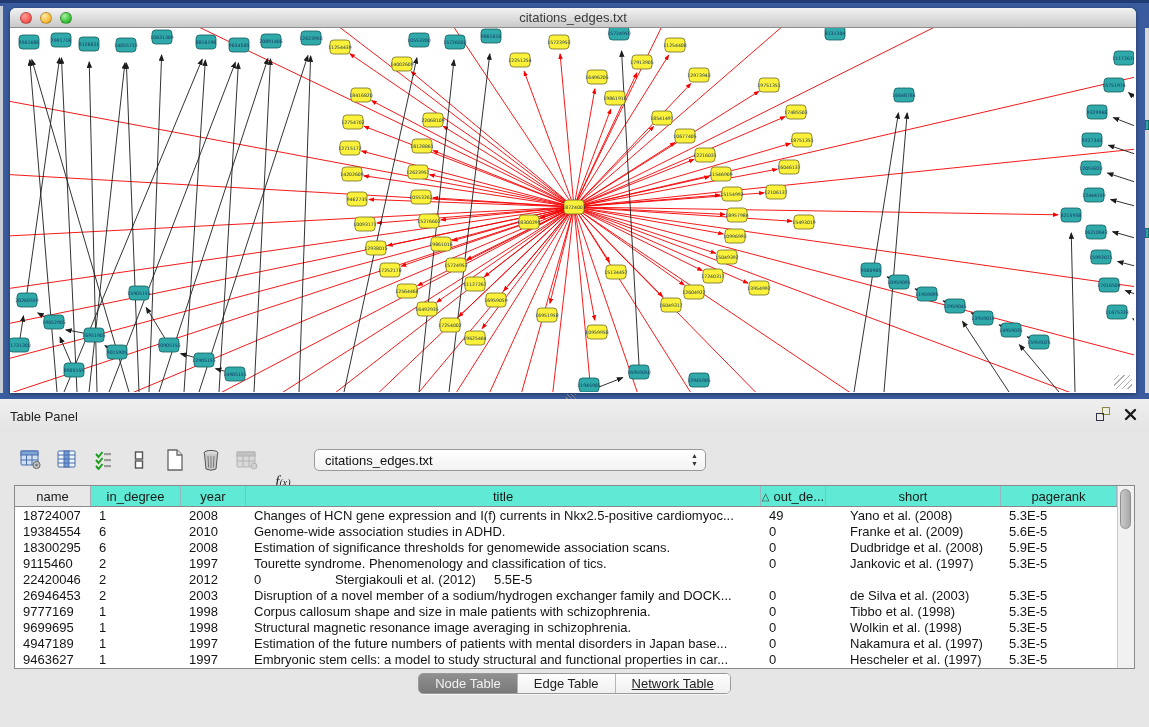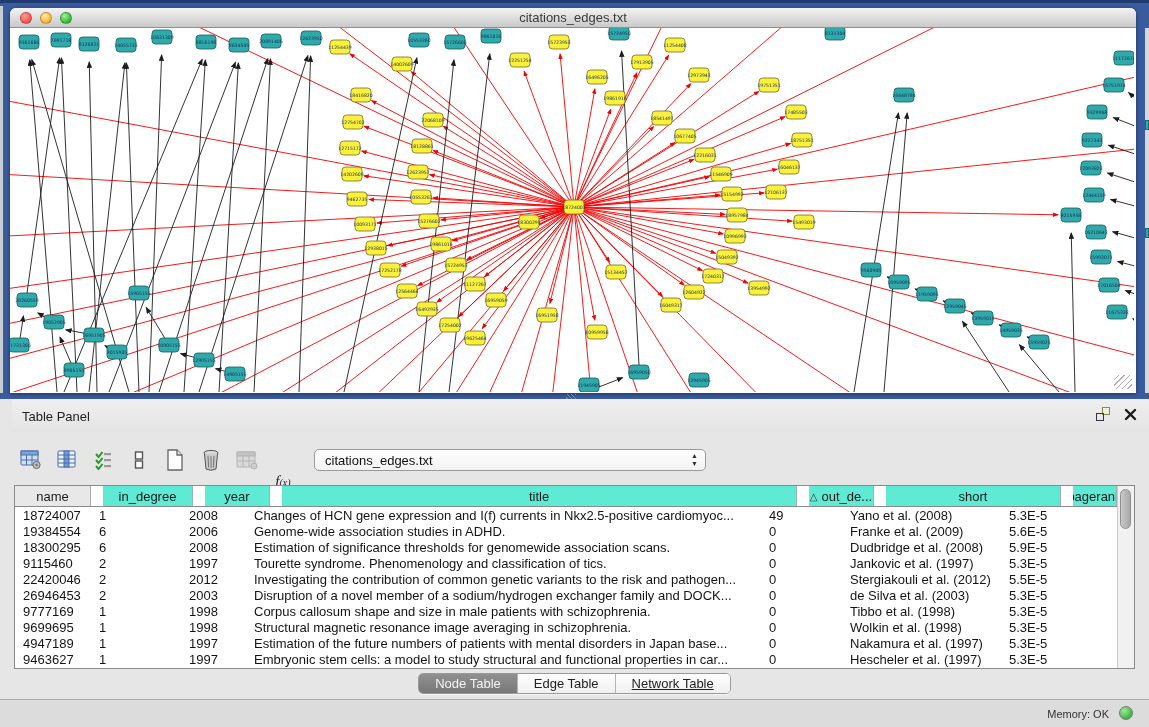--- a/index.html
+++ b/index.html
@@ -34,41 +34,41 @@
   .nlab { font-family:"DejaVu Sans",sans-serif; font-size:4.6px; fill:#16325c; }
   #resize-grip { position:absolute; right:4px; bottom:3px; width:18px; height:14px;
     background:repeating-linear-gradient(135deg, transparent 0 3px, #9a9a9a 3px 4px); opacity:.8; }
 
   
   #splitter-handle { position:absolute; left:566px; top:394px; width:10px; height:7px;
     background:repeating-linear-gradient(45deg, transparent 0 2px, #8a8a8a 2px 3px); }
 
   
   #table-panel { position:absolute; left:0; top:399px; width:1149px; height:328px; background:#e6e6e6; }
-  #panel-header { height:33px; background:linear-gradient(#efefef,#e4e4e4); position:relative;margin-left:12px; }
+  #panel-header { height:33px; background:linear-gradient(#efefef,#e4e4e4); position:relative; }
   #panel-header .ptitle { position:absolute; left:10px; top:10px; font-size:13px; color:#222; }
   #panel-header .hicons { position:absolute; right:12px; top:8px; display:flex; gap:14px; align-items:center; }
   .float-ic { position:relative; width:14px; height:14px; }
   .float-ic .sq1 { position:absolute; left:0; bottom:0; width:8px; height:8px; border:1.5px solid #334; }
   .float-ic .sq2 { position:absolute; right:0; top:0; width:8px; height:8px; border:1.5px solid #8a8a50; background:#efefdf; }
 
   #toolbar { position:absolute; left:0; top:40px; width:100%; height:42px; display:flex; align-items:center; }
   .tbtn { width:30px; height:30px; margin-left:6px; display:flex; align-items:center; justify-content:center; }
   .tbtn:first-child { margin-left:16px; }
   .fx { font-family:"Liberation Serif",serif; font-style:italic; font-size:15px; color:#222; white-space:nowrap;margin-top:43px; }
   .fx small { font-size:10px; }
   #table-select { margin-left:16px; width:392px; height:22px; background:linear-gradient(#ffffff,#f2f2f2);
     border:1px solid #9a9a9a; border-radius:5px; display:flex; align-items:center; position:relative;
     font-size:13px; color:#111; padding-left:10px; }
   #table-select .steppers { position:absolute; right:7px; top:2px; display:flex; flex-direction:column; line-height:8px; font-size:7px; color:#333; }
 
   #table-box { position:absolute; left:14px; top:86px; width:1121px; height:184px;
     background:#fff; border:1px solid #8a8a8a; display:flex; }
   #table-main { flex:1; overflow:hidden; }
-  #thead { display:flex; height:21px; border-bottom:1px solid #8a8a8a;gap:12px; }
+  #thead { display:flex; height:21px; border-bottom:1px solid #8a8a8a; }
   .hc { background:#5eead4; border-right:1px solid #9ab4bd; display:flex; align-items:center; justify-content:center;
         font-size:13px; color:#1a1a1a; overflow:hidden; white-space:nowrap; }
   .hc.gray { background:#e8e8e8; border-right:1px solid #aaa; }
   .hc .sortg { font-size:10px; margin-right:4px; color:#333; }
   .trow { display:flex; height:16px; align-items:center; }
   .tc { font-size:13px; color:#141414; white-space:nowrap; overflow:hidden; padding-left:8px; }
   .c0{width:76px}.c1{width:90px}.c2{width:65px}.c3{width:515px}.c4{width:65px}
   .c5{width:175px; padding-left:24px}.c6{flex:1}
   .hc.c5,.hc.c6{padding-left:0}
   #vscroll { width:17px; background:#f1f1f1; border-left:1px solid #c9c9c9; position:relative; }
@@ -770,21 +770,21 @@
             <div class="tc c1">1</div>
             <div class="tc c2">2008</div>
             <div class="tc c3">Changes of HCN gene expression and I(f) currents in Nkx2.5-positive cardiomyoc...</div>
             <div class="tc c4">49</div>
             <div class="tc c5">Yano et al. (2008)</div>
             <div class="tc c6">5.3E-5</div>
           </div>
           <div class="trow">
             <div class="tc c0">19384554</div>
             <div class="tc c1">6</div>
-            <div class="tc c2">2006</div>
+            <div class="tc c2">2010</div>
             <div class="tc c3">Genome-wide association studies in ADHD.</div>
             <div class="tc c4">0</div>
             <div class="tc c5">Franke et al. (2009)</div>
             <div class="tc c6">5.6E-5</div>
           </div>
           <div class="trow">
             <div class="tc c0">18300295</div>
             <div class="tc c1">6</div>
             <div class="tc c2">2008</div>
             <div class="tc c3">Estimation of significance thresholds for genomewide association scans.</div>
@@ -798,21 +798,20 @@
             <div class="tc c2">1997</div>
             <div class="tc c3">Tourette syndrome. Phenomenology and classification of tics.</div>
             <div class="tc c4">0</div>
             <div class="tc c5">Jankovic et al. (1997)</div>
             <div class="tc c6">5.3E-5</div>
           </div>
           <div class="trow">
             <div class="tc c0">22420046</div>
             <div class="tc c1">2</div>
             <div class="tc c2">2012</div>
-            <div class="tc c3">Investigating the contribution of common genetic variants to the risk and pathogen...</div>
             <div class="tc c4">0</div>
             <div class="tc c5">Stergiakouli et al. (2012)</div>
             <div class="tc c6">5.5E-5</div>
           </div>
           <div class="trow">
             <div class="tc c0">26946453</div>
             <div class="tc c1">2</div>
             <div class="tc c2">2003</div>
             <div class="tc c3">Disruption of a novel member of a sodium/hydrogen exchanger family and DOCK...</div>
             <div class="tc c4">0</div>
@@ -863,17 +862,13 @@
   </div>
 
   <div id="tabs">
     <div id="segmented">
         <div class="seg active">Node Table</div>
         <div class="seg">Edge Table</div>
         <div class="seg">Network Table</div>
       </div>
   </div>
 
-  <div id="status-bar">
-    <span class="mem">Memory: OK</span>
-    <span id="mem-dot"></span>
-  </div>
 </div>
 
 </body></html>

